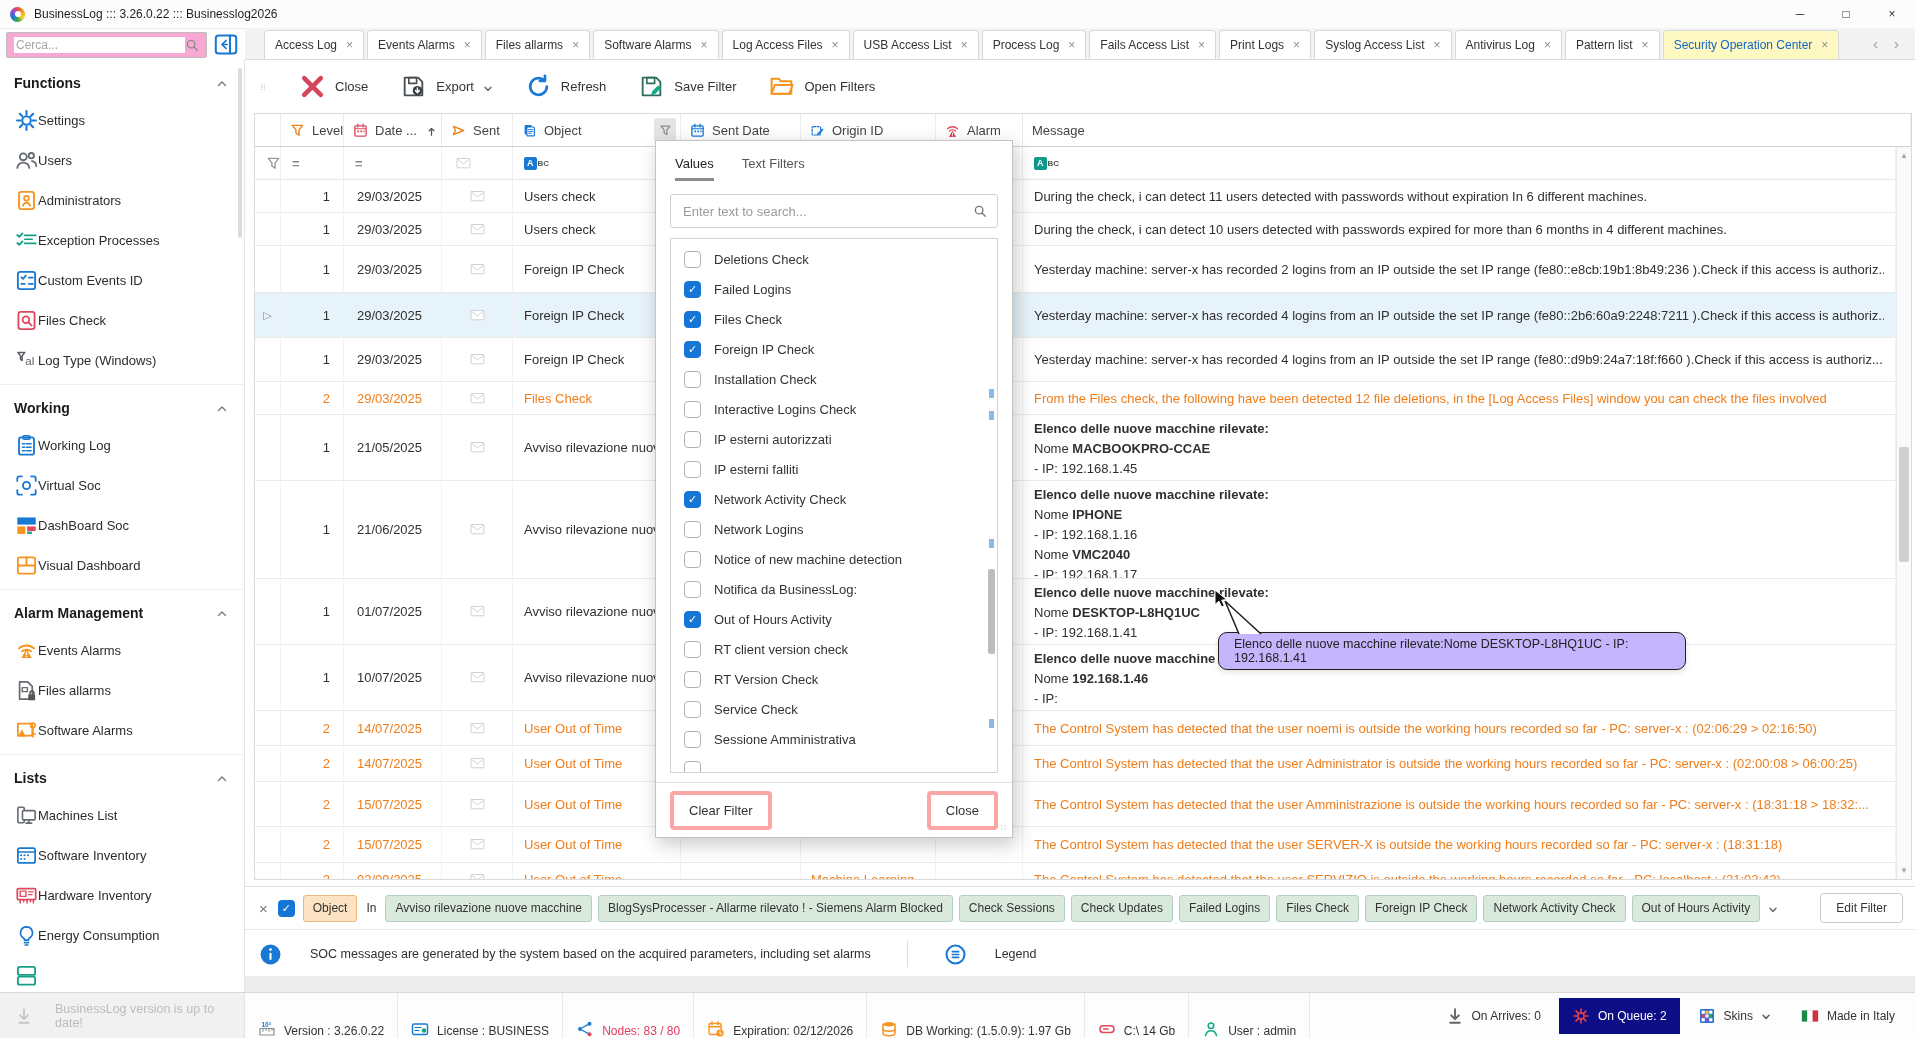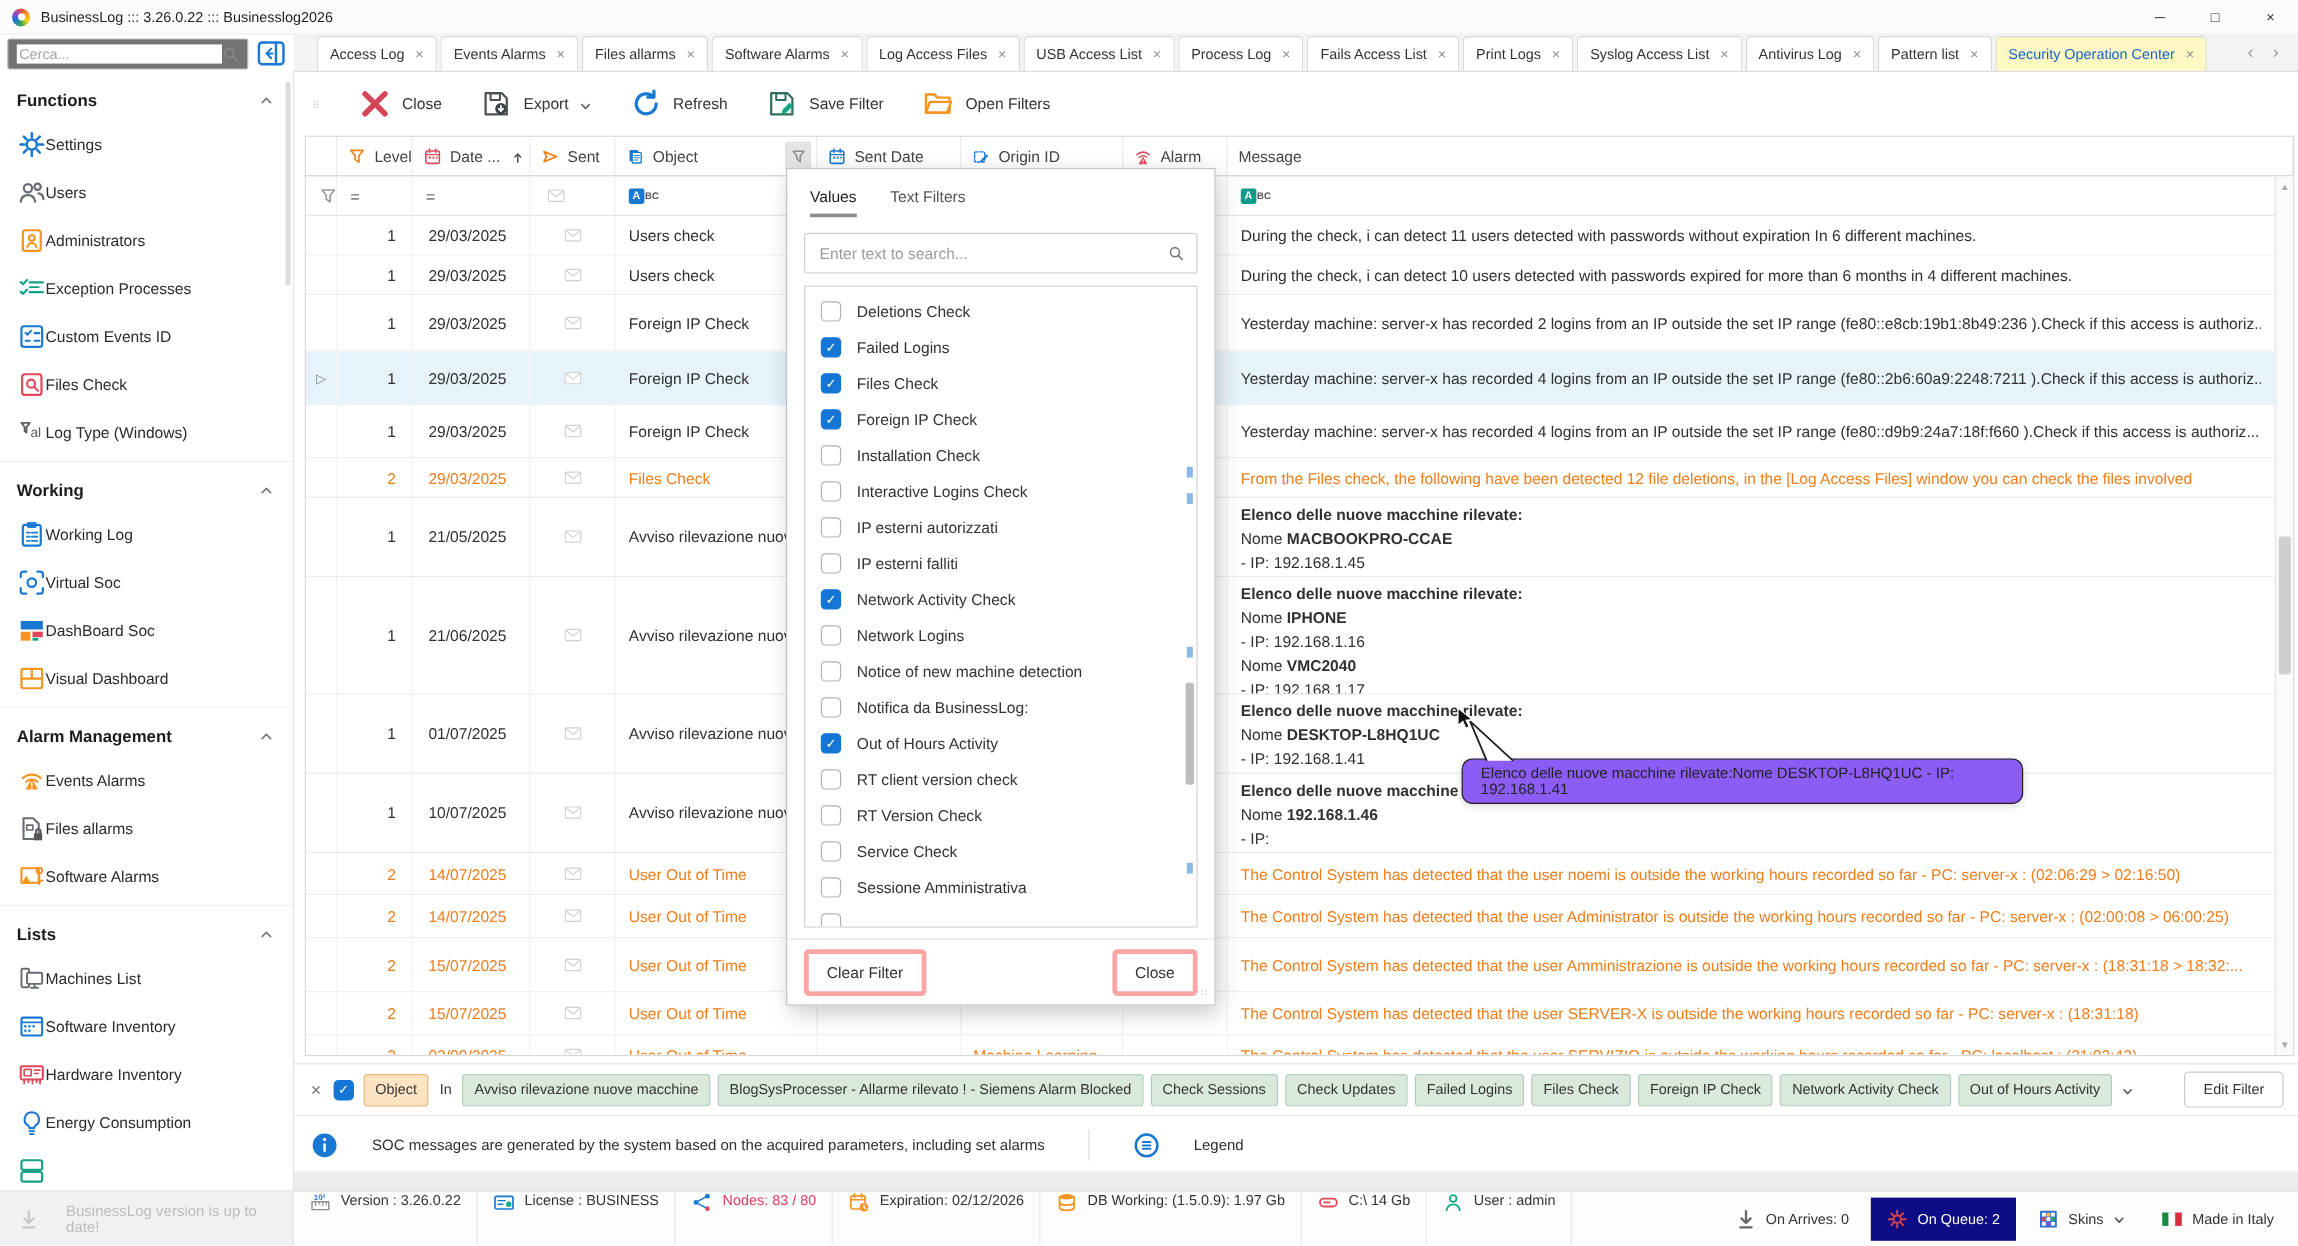--- a/index.html
+++ b/index.html
@@ -5,21 +5,21 @@
   html,body{margin:0;padding:0;overflow:hidden}
   body{width:1915px;height:1038px;position:relative;font-family:"Liberation Sans",sans-serif;background:#fff;color:#2e2e2e;font-size:13px}
   
   #titlebar{position:absolute;left:0;top:0;right:0;height:28px;background:#fcfcfc;border-bottom:1px solid #ececec;display:flex;align-items:center;gap:9px;padding-left:10px;font-size:12px;color:#1f1f1f}
   .logo{width:15px;height:15px;border-radius:50%;background:conic-gradient(#e5484d,#f59e1e,#f5d31e,#35a554,#1878d2,#8a4fd3,#e5484d);position:relative;flex:0 0 15px}
   .logo::after{content:"";position:absolute;inset:4.5px;background:#fff;border-radius:50%}
   .win-btns{margin-left:auto;display:flex;height:100%}
   .win-btn{width:46px;display:flex;align-items:center;justify-content:center;color:#333;font-size:12px}
   
   #searchrow{position:absolute;left:0;top:29px;width:245px;height:31px;display:flex;align-items:center;gap:6px;padding:0 6px;background:#fff;box-sizing:border-box}
-  .search-box{flex:1;height:24px;border:1px solid #bdbdbd;border-radius:2px;display:flex;align-items:center;padding:0 7px;background:#737373}
+  .search-box{flex:1;height:24px;border:1px solid #bdbdbd;border-radius:2px;display:flex;align-items:center;padding:0 7px;background:#f9a8d4}
   .search-box input{border:0;outline:0;flex:1;font:inherit;font-size:12px;color:#333;min-width:0}
   .search-box input::placeholder{color:#a6a6a6}
   .sico{width:14px;height:14px;flex:0 0 14px}
   .collapse-btn{width:26px;height:25px;flex:0 0 26px}
   
   #tabbar{position:absolute;left:245px;top:28px;right:0;height:32px;background:#f3f3f3;border-bottom:1px solid #dcdcdc;display:flex;align-items:flex-end;padding-left:19px;box-sizing:border-box}
   .tab{height:28px;display:flex;align-items:center;background:#fff;border:1px solid #d8d8d8;border-bottom:none;border-radius:4px 4px 0 0;padding:0 10px;margin-right:3px;font-size:12px;color:#333;white-space:nowrap}
   .tab.active{color:#1464c8;background:#fef9c3}
   .tx{margin-left:9px;color:#8f8f8f;font-size:12px}
   .tab-arrows{margin-left:auto;align-self:center;display:flex;gap:16px;padding:0 16px;color:#9a9a9a;font-size:15px}
@@ -79,21 +79,21 @@
   .inlbl{font-size:12px;color:#333;padding:0 1px}
   .edit-btn{margin-left:auto;border:1px solid #c9c9c9;border-radius:4px;background:#fff;padding:7px 15px;font-size:12px;color:#333}
   
   #infobar{position:absolute;left:0;right:0;top:872px;height:44px;display:flex;align-items:center;gap:28px;padding:0 14px;background:#fff;font-size:12.5px;color:#2f2f2f;box-sizing:border-box}
   .iico{width:23px;height:23px;flex:0 0 23px}
   .vdiv{width:1px;height:26px;background:#ddd;margin:0 8px}
   #graystrip{position:absolute;left:0;right:0;top:916px;bottom:0;background:#ececec}
   
   #statusbar{position:absolute;left:0;right:0;bottom:0;height:46px;background:#fdfdfd;border-top:1px solid #d8d8d8;display:flex;align-items:stretch;font-size:12px;color:#333;box-sizing:border-box}
   #sbl{width:245px;flex:0 0 245px;background:#f1f1f1;display:flex;align-items:center;gap:22px;padding-left:15px;color:#bcbcbc;border-right:1px solid #e2e2e2;font-size:12.5px;box-sizing:border-box}
-  .st-item{display:flex;align-items:flex-start;gap:8px;padding:0 13px;border-right:1px solid #e9e9e9}
+  .st-item{display:flex;align-items:flex-end;gap:8px;padding:0 13px;border-right:1px solid #e9e9e9}
   .st-ico{width:18px;height:18px;flex:0 0 18px}
   .st-right{margin-left:auto;display:flex;align-items:center;gap:6px;padding-right:8px}
   .st-plain{display:flex;align-items:center;gap:8px;padding:0 12px}
   .st-q{background:#0d0d86;color:#fff;display:flex;align-items:center;gap:8px;padding:9px 13px}
   
   #popup{position:absolute;left:655px;top:140px;width:358px;height:698px;background:#fff;border:1px solid #c4c4c4;box-shadow:3px 6px 18px rgba(0,0,0,.22);z-index:50;display:flex;flex-direction:column;box-sizing:border-box}
   .pp-tabs{display:flex;gap:28px;padding:15px 19px 0;font-size:13px;color:#555;flex:0 0 auto}
   .pp-tab{padding-bottom:10px}
   .pp-tab.active{color:#222;border-bottom:3px solid #8c8c8c;padding-bottom:7px}
   .pp-search{margin:13px 14px 10px;height:32px;border:1px solid #cfcfcf;border-radius:3px;display:flex;align-items:center;padding:0 10px;flex:0 0 auto}
@@ -102,21 +102,21 @@
   .pp-list{flex:1;margin:0 14px;border:1px solid #d4d4d4;overflow:hidden;position:relative;padding-top:5px}
   .pp-item{height:30px;display:flex;align-items:center;gap:13px;padding-left:13px;font-size:13px;color:#333}
   .pp-cb{width:17px;height:17px;border:1.5px solid #b2b2b2;border-radius:4px;background:#fff;flex:0 0 17px;box-sizing:border-box;display:flex;align-items:center;justify-content:center;font-size:11px;color:#fff}
   .pp-cb.on{background:#1576d6;border-color:#1576d6}
   .pp-mark{position:absolute;right:3px;width:5px;height:9px;background:#8cb9e6}
   #pp-thumb{position:absolute;right:2px;width:7px;background:#bdbdbd;border-radius:2px}
   .pp-foot{flex:0 0 54px;border-top:1px solid #e2e2e2;margin-top:9px;display:flex;align-items:center;justify-content:space-between;padding:0 14px;position:relative}
   .pp-btn{border:4px solid #fca5a5;border-radius:4px;background:#fff;padding:8px 15px;font-size:13px;color:#333}
   .grip{position:absolute;right:3px;bottom:3px;width:8px;height:8px;color:#b0b0b0;font-size:8px;line-height:4px}
   
-  #tooltip{position:absolute;left:1218px;top:632px;width:468px;height:38px;background:#8b5cf6;border:1.5px solid #1f1f1f;border-radius:9px;display:flex;align-items:center;padding:0 15px;font-size:12.5px;color:#222;z-index:60;box-sizing:border-box;box-shadow:0 2px 6px rgba(0,0,0,.12)}
+  #tooltip{position:absolute;left:1218px;top:632px;width:468px;height:38px;background:#c4b5fd;border:1.5px solid #1f1f1f;border-radius:9px;display:flex;align-items:center;padding:0 15px;font-size:12.5px;color:#222;z-index:60;box-sizing:border-box;box-shadow:0 2px 6px rgba(0,0,0,.12)}
   #tt-tail{position:absolute;left:1222px;top:599px;z-index:61}
   #cursor{position:absolute;left:1214px;top:589px;z-index:70}
 </style>
 </head>
 <body>
 
 <div id="titlebar">
   <span class="logo"></span>
   <span>BusinessLog ::: 3.26.0.22 ::: Businesslog2026</span>
   <div class="win-btns">

